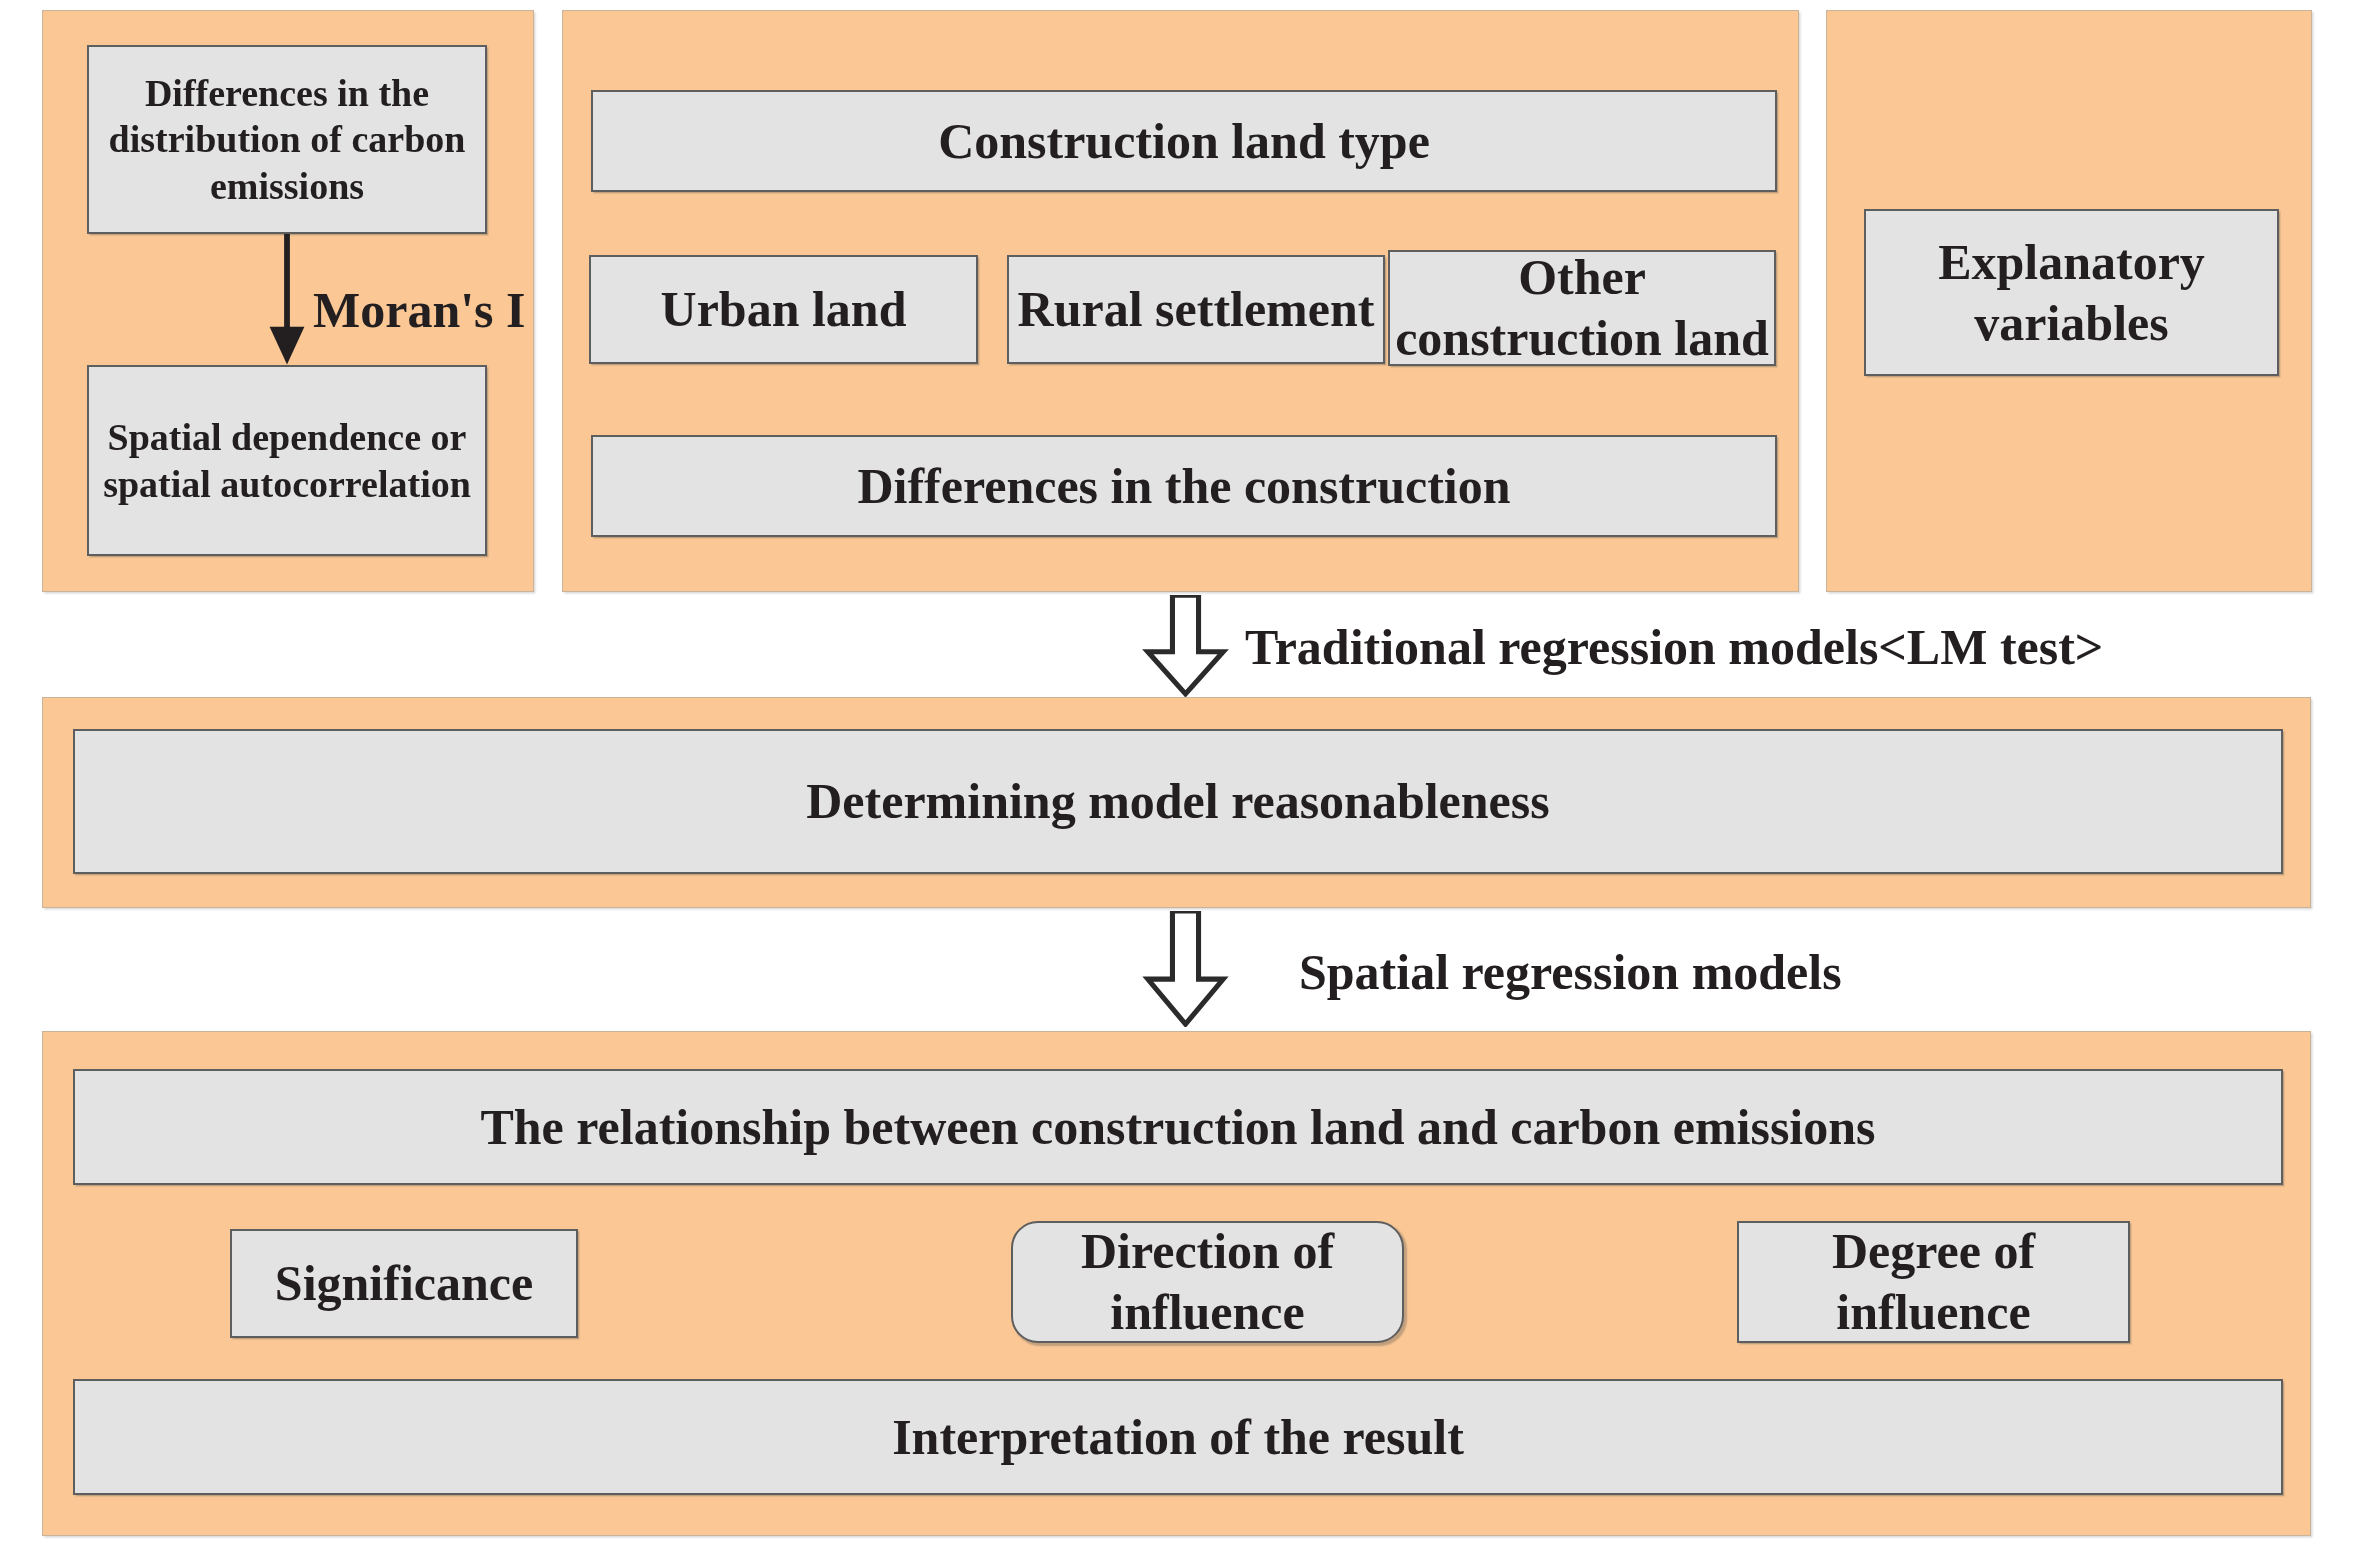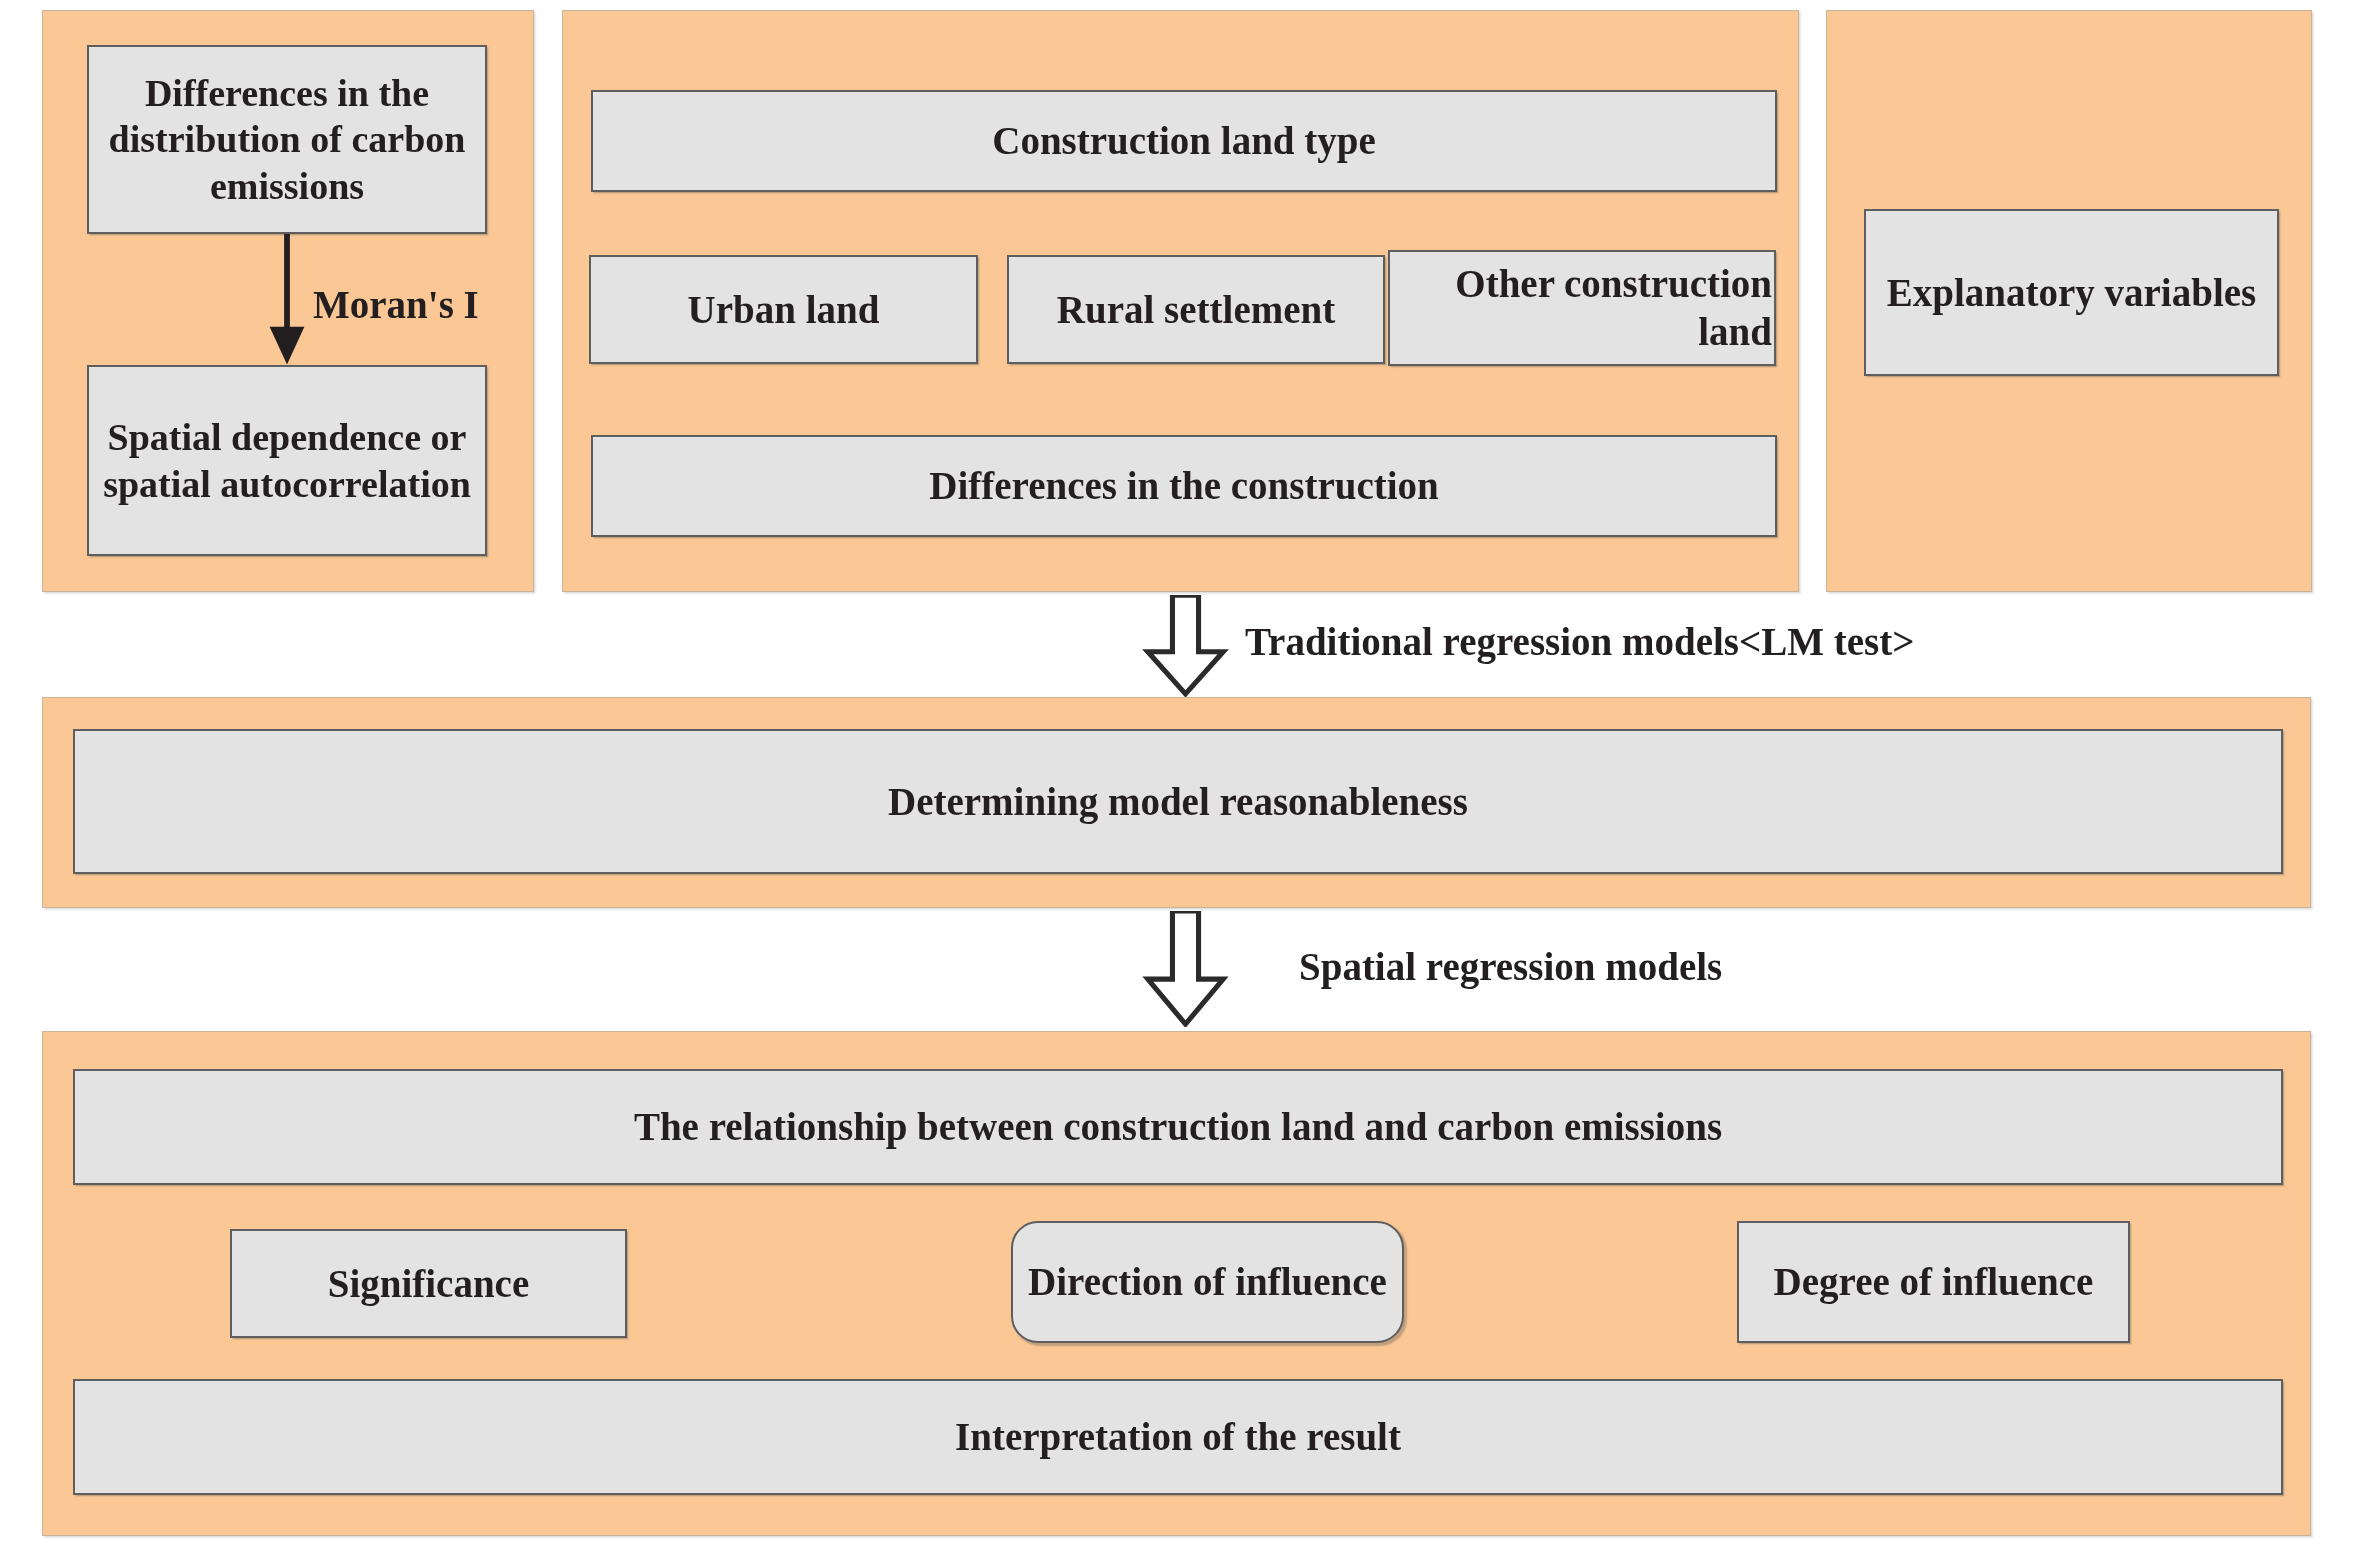--- a/index.html
+++ b/index.html
@@ -53,21 +53,21 @@
   
   .thin-arrow {
     position: absolute;
   }
 
   
   .block-arrow {
     position: absolute;
   }
   .fs-52 { font-size: 38px; }
-  .fs-54 { font-size: 39px; text-align: right; }
+  .fs-54 { font-size: 50px; }
 </style>
 </head>
 <body>
 
 <div class="panel" style="left:42px; top:10.2px; width:492px; height:582px;">
 </div>
 
 <div class="box fs-52" style="left:87px; top:45px; width:400px; height:189px;">
   <span>Differences in the distribution of carbon emissions</span>
 </div>
@@ -144,21 +144,21 @@
   <span>Spatial regression models</span>
 </div>
 
 <div class="panel" style="left:42px; top:1031px; width:2269px; height:505px;">
 </div>
 
 <div class="box fs-54" style="left:73px; top:1069px; width:2210px; height:116px;">
   <span>The relationship between construction land and carbon emissions</span>
 </div>
 
-<div class="box fs-54" style="left:230px; top:1229px; width:397px; height:109px;">
+<div class="box fs-54" style="left:230px; top:1229px; width:348px; height:109px;">
   <span>Significance</span>
 </div>
 
 <div class="box fs-54" style="left:1011px; top:1221px; width:393px; height:122px;border-radius:27px;">
   <span>Direction of influence</span>
 </div>
 
 <div class="box fs-54" style="left:1737px; top:1221px; width:393px; height:122px;">
   <span>Degree of influence</span>
 </div>

